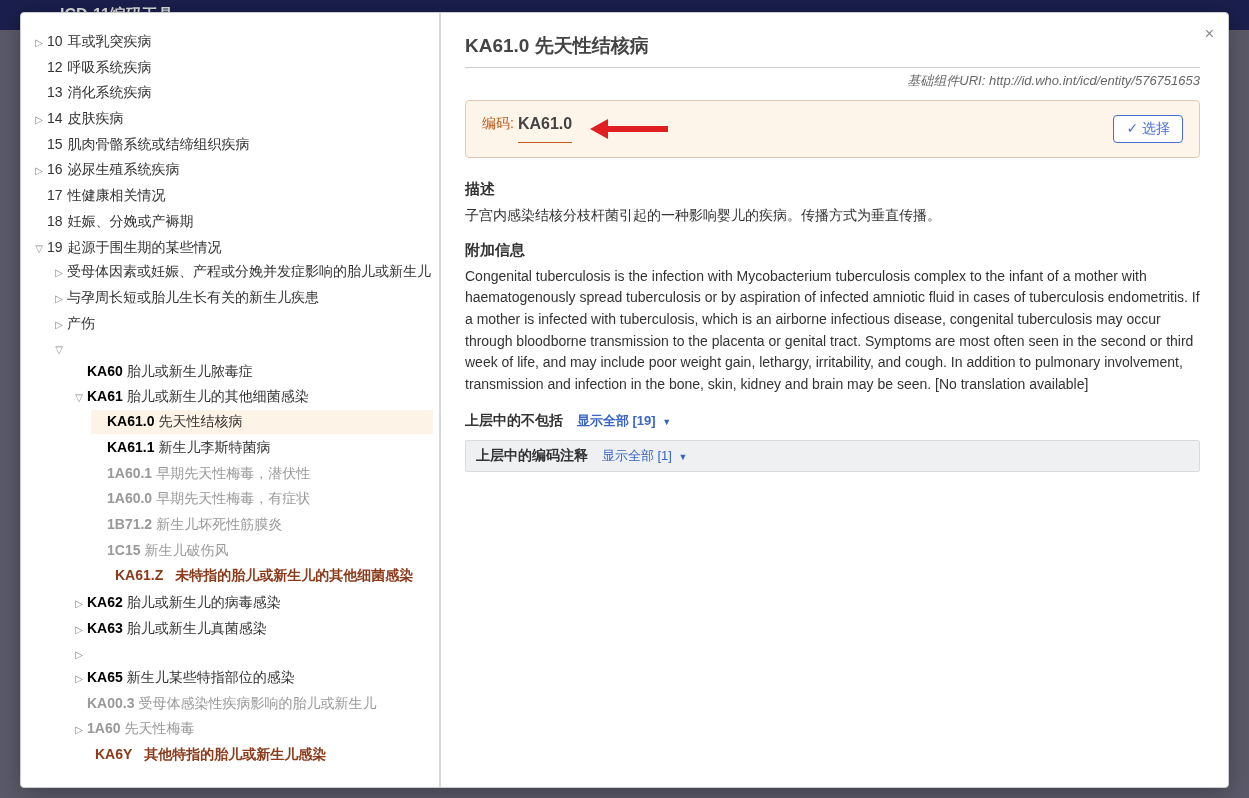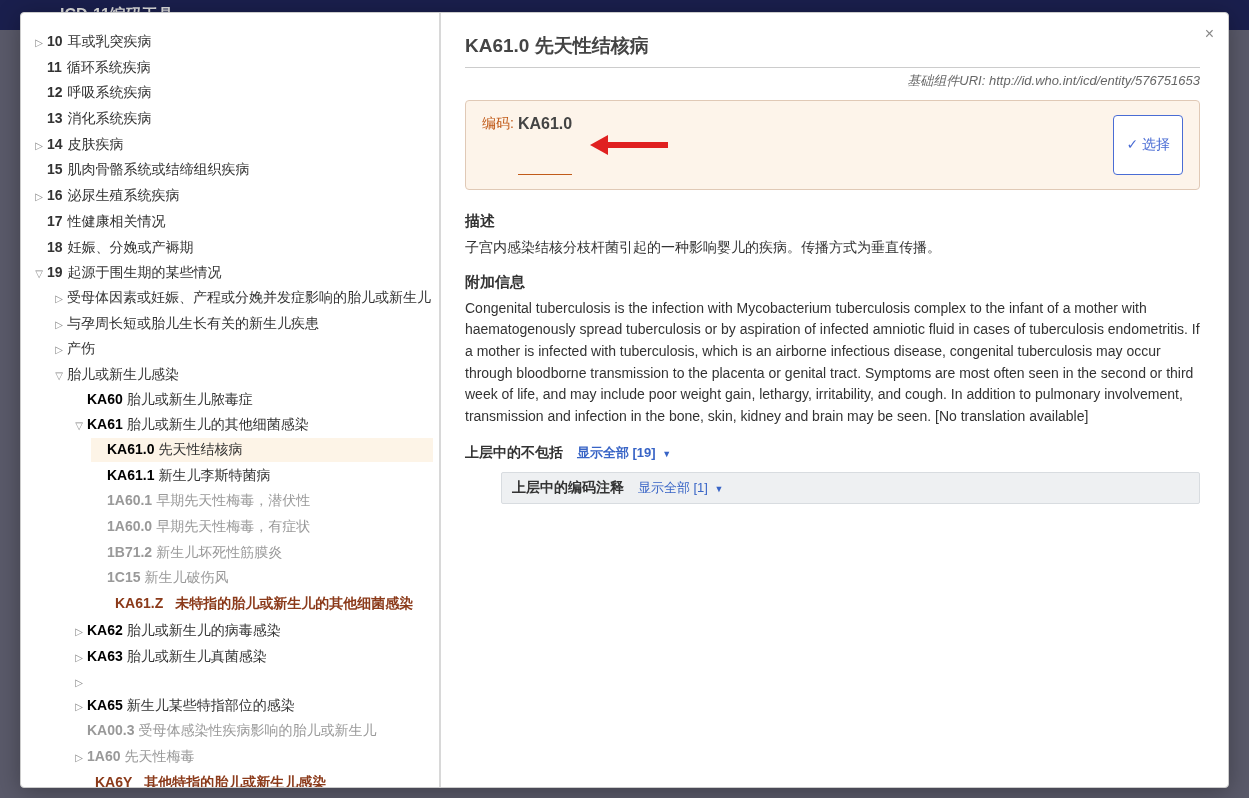--- a/index.html
+++ b/index.html
@@ -66,21 +66,21 @@
   }
   .toggle {
     width: 16px;
     flex-shrink: 0;
     color: #888;
     font-size: 10px;
     display: inline-block;
     text-align: center;
     margin-top: 4px;
   }
-  .chapter-num { font-weight: bold; margin-right: 5px; color: #333; }
+  .chapter-num { font-weight: normal; margin-right: 5px; color: #333; }
   .code { font-weight: bold; margin-right: 4px; text-align: right; }
   .label { color: #333; }
   .dim .code, .dim .label { color: #999; }
   .brown .code, .brown .label { color: #8b3a1a; font-weight: bold; padding-left: 8px; }
   .selected {
     background: #fdf4e7;
   }
   .node-text { flex: 1; }
   .children { padding-left: 20px; }
 
@@ -131,21 +131,21 @@
     border-top: 10px solid transparent;
     border-bottom: 10px solid transparent;
     border-right: 18px solid #e02020;
   }
   .select-btn {
     margin-left: auto;
     border: 1px solid #4a6cd4;
     color: #4a6cd4;
     background: #fff;
     border-radius: 4px;
-    padding: 20px 12px;
+    padding: 4px 12px;
     cursor: pointer;
     font-size: 14px;
   }
   .section-heading {
     font-weight: bold;
     font-size: 15px;
     margin: 14px 0 6px 0;
     color: #333;
   }
   .desc-text, .addl-text {
@@ -164,44 +164,37 @@
     cursor: pointer;
     margin-left: 10px;
   }
   .link-blue .tri { font-size: 9px; margin-left: 3px; }
   .coding-note-bar {
     background: #eef0f2;
     border: 1px solid #d8dce0;
     padding: 6px 10px;
     margin-top: 10px;
     border-radius: 2px;
-    margin-left: 36px;
   }
 </style>
 </head>
 <body>
 
 <div class="header-bg">ICD-11编码工具</div>
 
 <div class="modal">
   <span class="close-x">×</span>
 
   <div class="tree-panel">
     <div class="tree">
       <ul id="chapters-root">
           <li>
             <div class="node">
               <span class="toggle">▷</span>
               <span class="node-text"><span class="chapter-num">10</span><span class="label">耳或乳突疾病</span></span>
-            </div>
-          </li>
-          <li>
-            <div class="node">
-              <span class="toggle"></span>
-              <span class="node-text"><span class="chapter-num">11</span><span class="label">循环系统疾病</span></span>
             </div>
           </li>
           <li>
             <div class="node">
               <span class="toggle"></span>
               <span class="node-text"><span class="chapter-num">12</span><span class="label">呼吸系统疾病</span></span>
             </div>
           </li>
           <li>
             <div class="node">
@@ -259,21 +252,20 @@
               </li>
               <li>
                 <div class="node">
                   <span class="toggle">▷</span>
                   <span class="node-text"><span class="label">产伤</span></span>
                 </div>
               </li>
               <li>
                 <div class="node">
                   <span class="toggle">▽</span>
-                  <span class="node-text"><span class="label">胎儿或新生儿感染</span></span>
                 </div>
                 <ul class="children">
                   <li>
                     <div class="node">
                       <span class="toggle"></span>
                       <span class="node-text"><span class="code">KA60</span><span class="label">胎儿或新生儿脓毒症</span></span>
                     </div>
                   </li>
                   <li>
                     <div class="node">

